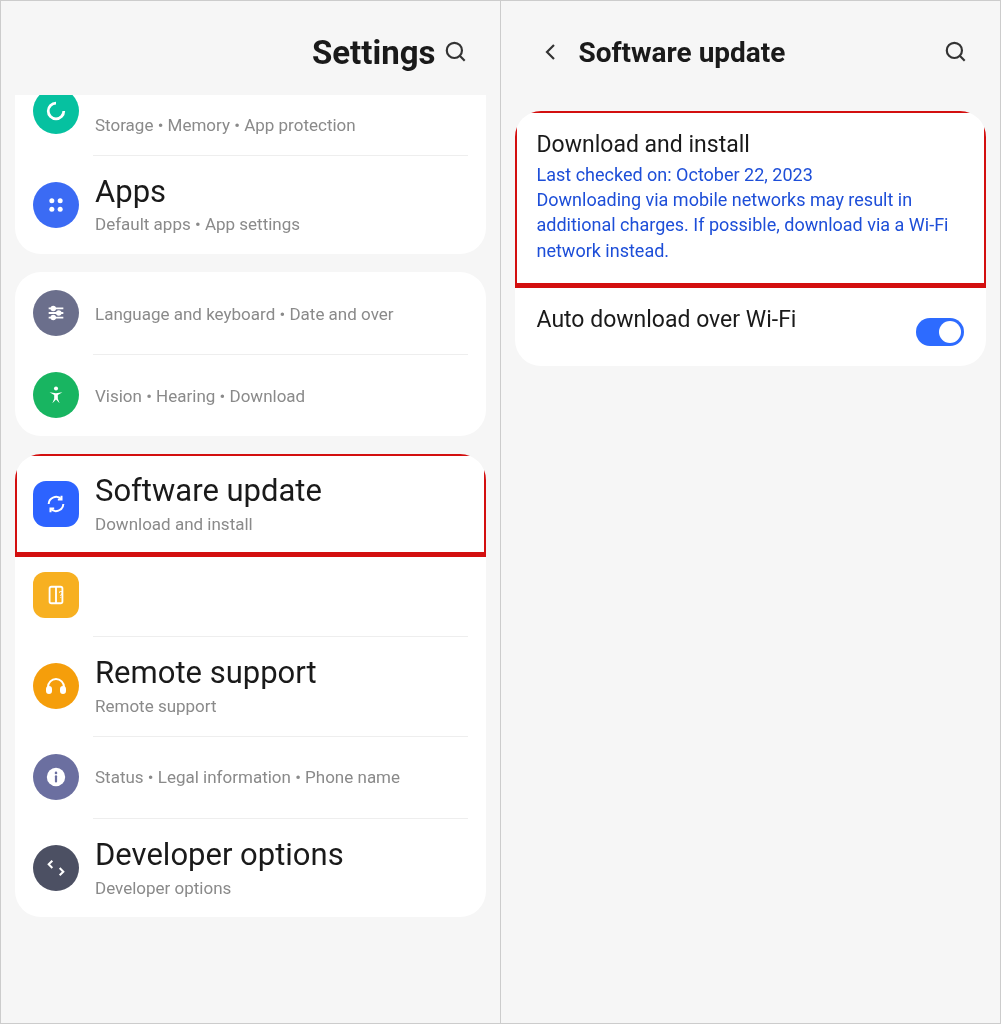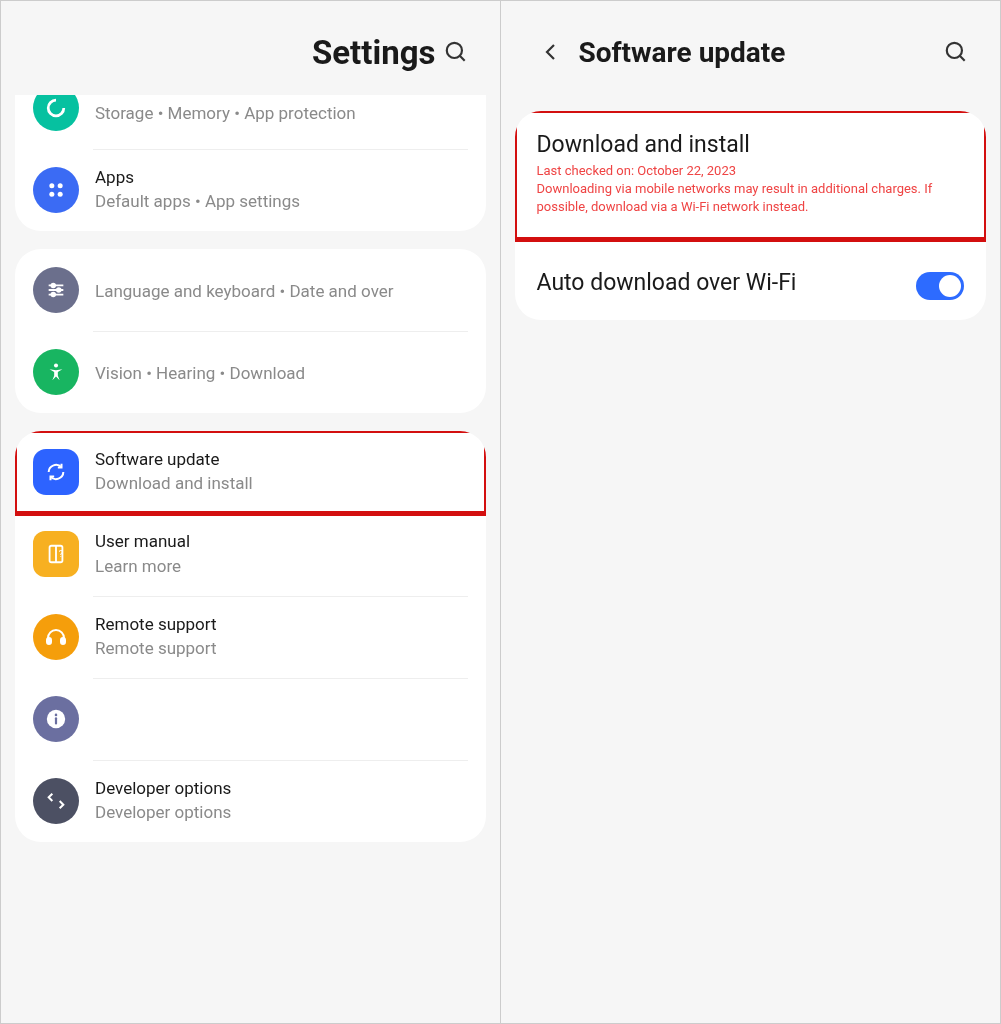--- a/index.html
+++ b/index.html
@@ -75,21 +75,21 @@
   .ic-blue   { background:#3b6bf4; }
   .ic-slate  { background:#6b6f8c; }
   .ic-green  { background:#18b561; }
   .ic-blue2  { background:#2d63ff; }
   .ic-yellow { background:#f7b021; border-radius:12px; }
   .ic-orange { background:#f59e0b; }
   .ic-indigo { background:#6b6fa0; }
   .ic-dark   { background:#4c5063; }
   .textcol { flex: 1; min-width: 0; }
   .title {
-    font-size: 17px;
+    font-size: 31px;
     color: #1a1a1a;
     line-height: 1.25;
   }
   .sub {
     font-size: 17px;
     color: #8a8a8a;
     line-height: 1.35;
     margin-top: 2px;
   }
   .row.cutoff .title { margin-top: -22px; }
@@ -104,32 +104,32 @@
   
   .r-row {
     padding: 20px 22px 22px 22px;
   }
   .r-title {
     font-size: 23px;
     color: #1a1a1a;
     margin-bottom: 4px;
   }
   .r-sub {
-    font-size: 13px;
-    color: #ef4444;
+    font-size: 18px;
+    color: #1d4ed8;
     line-height: 1.4;
   }
   .r-divider {
     height: 1px;
     background: #eee;
     margin: 0 22px;
   }
   .toggle-row {
     display: flex;
-    align-items: flex-end;
+    align-items: flex-start;
     padding: 20px 22px;
     gap: 32px;
   }
   .toggle-row .txt { flex: 1; padding-right: 14px; }
   .switch {
     width: 48px; height: 28px;
     background: #2d6bff;
     border-radius: 14px;
     position: relative;
     margin-top: 12px;
@@ -232,24 +232,20 @@
       </div>
     </div>
     <div class="row">
       <div class="iconwrap ic-yellow">
         <svg width="22" height="22" viewBox="0 0 24 24" fill="none" stroke="#fff" stroke-width="2">
             <rect x="5" y="3" width="14" height="18" rx="2"></rect>
             <line x1="12" y1="3" x2="12" y2="21"></line>
             <text x="15" y="15" font-size="10" fill="#fff" stroke="none">?</text>
           </svg>
       </div>
-      <div class="textcol">
-        <div class="title">User manual</div>
-        <div class="sub">Learn more</div>
-      </div>
     </div>
     <div class="row">
       <div class="iconwrap ic-orange">
         <svg width="24" height="24" viewBox="0 0 24 24" fill="none" stroke="#fff" stroke-width="2">
             <path d="M4 13a8 8 0 0 1 16 0"></path>
             <rect x="3" y="13" width="4" height="6" rx="2" fill="#fff"></rect>
             <rect x="17" y="13" width="4" height="6" rx="2" fill="#fff"></rect>
           </svg>
       </div>
       <div class="textcol">
@@ -259,20 +255,21 @@
     </div>
     <div class="row">
       <div class="iconwrap ic-indigo">
         <svg width="22" height="22" viewBox="0 0 24 24" fill="#fff">
             <circle cx="12" cy="12" r="10" fill="#fff"></circle>
             <circle cx="12" cy="7.5" r="1.4" fill="#6b6fa0"></circle>
             <rect x="10.8" y="10" width="2.4" height="8" rx="1.2" fill="#6b6fa0"></rect>
           </svg>
       </div>
       <div class="textcol">
+        <div class="sub">Status  •  Legal information  •  Phone name</div>
       </div>
     </div>
     <div class="row">
       <div class="iconwrap ic-dark">
         <svg width="22" height="22" viewBox="0 0 24 24" fill="none" stroke="#fff" stroke-width="2.2">
             <path d="M8 4l-4 4 4 4"></path>
             <path d="M16 12l4 4-4 4"></path>
           </svg>
       </div>
       <div class="textcol">

